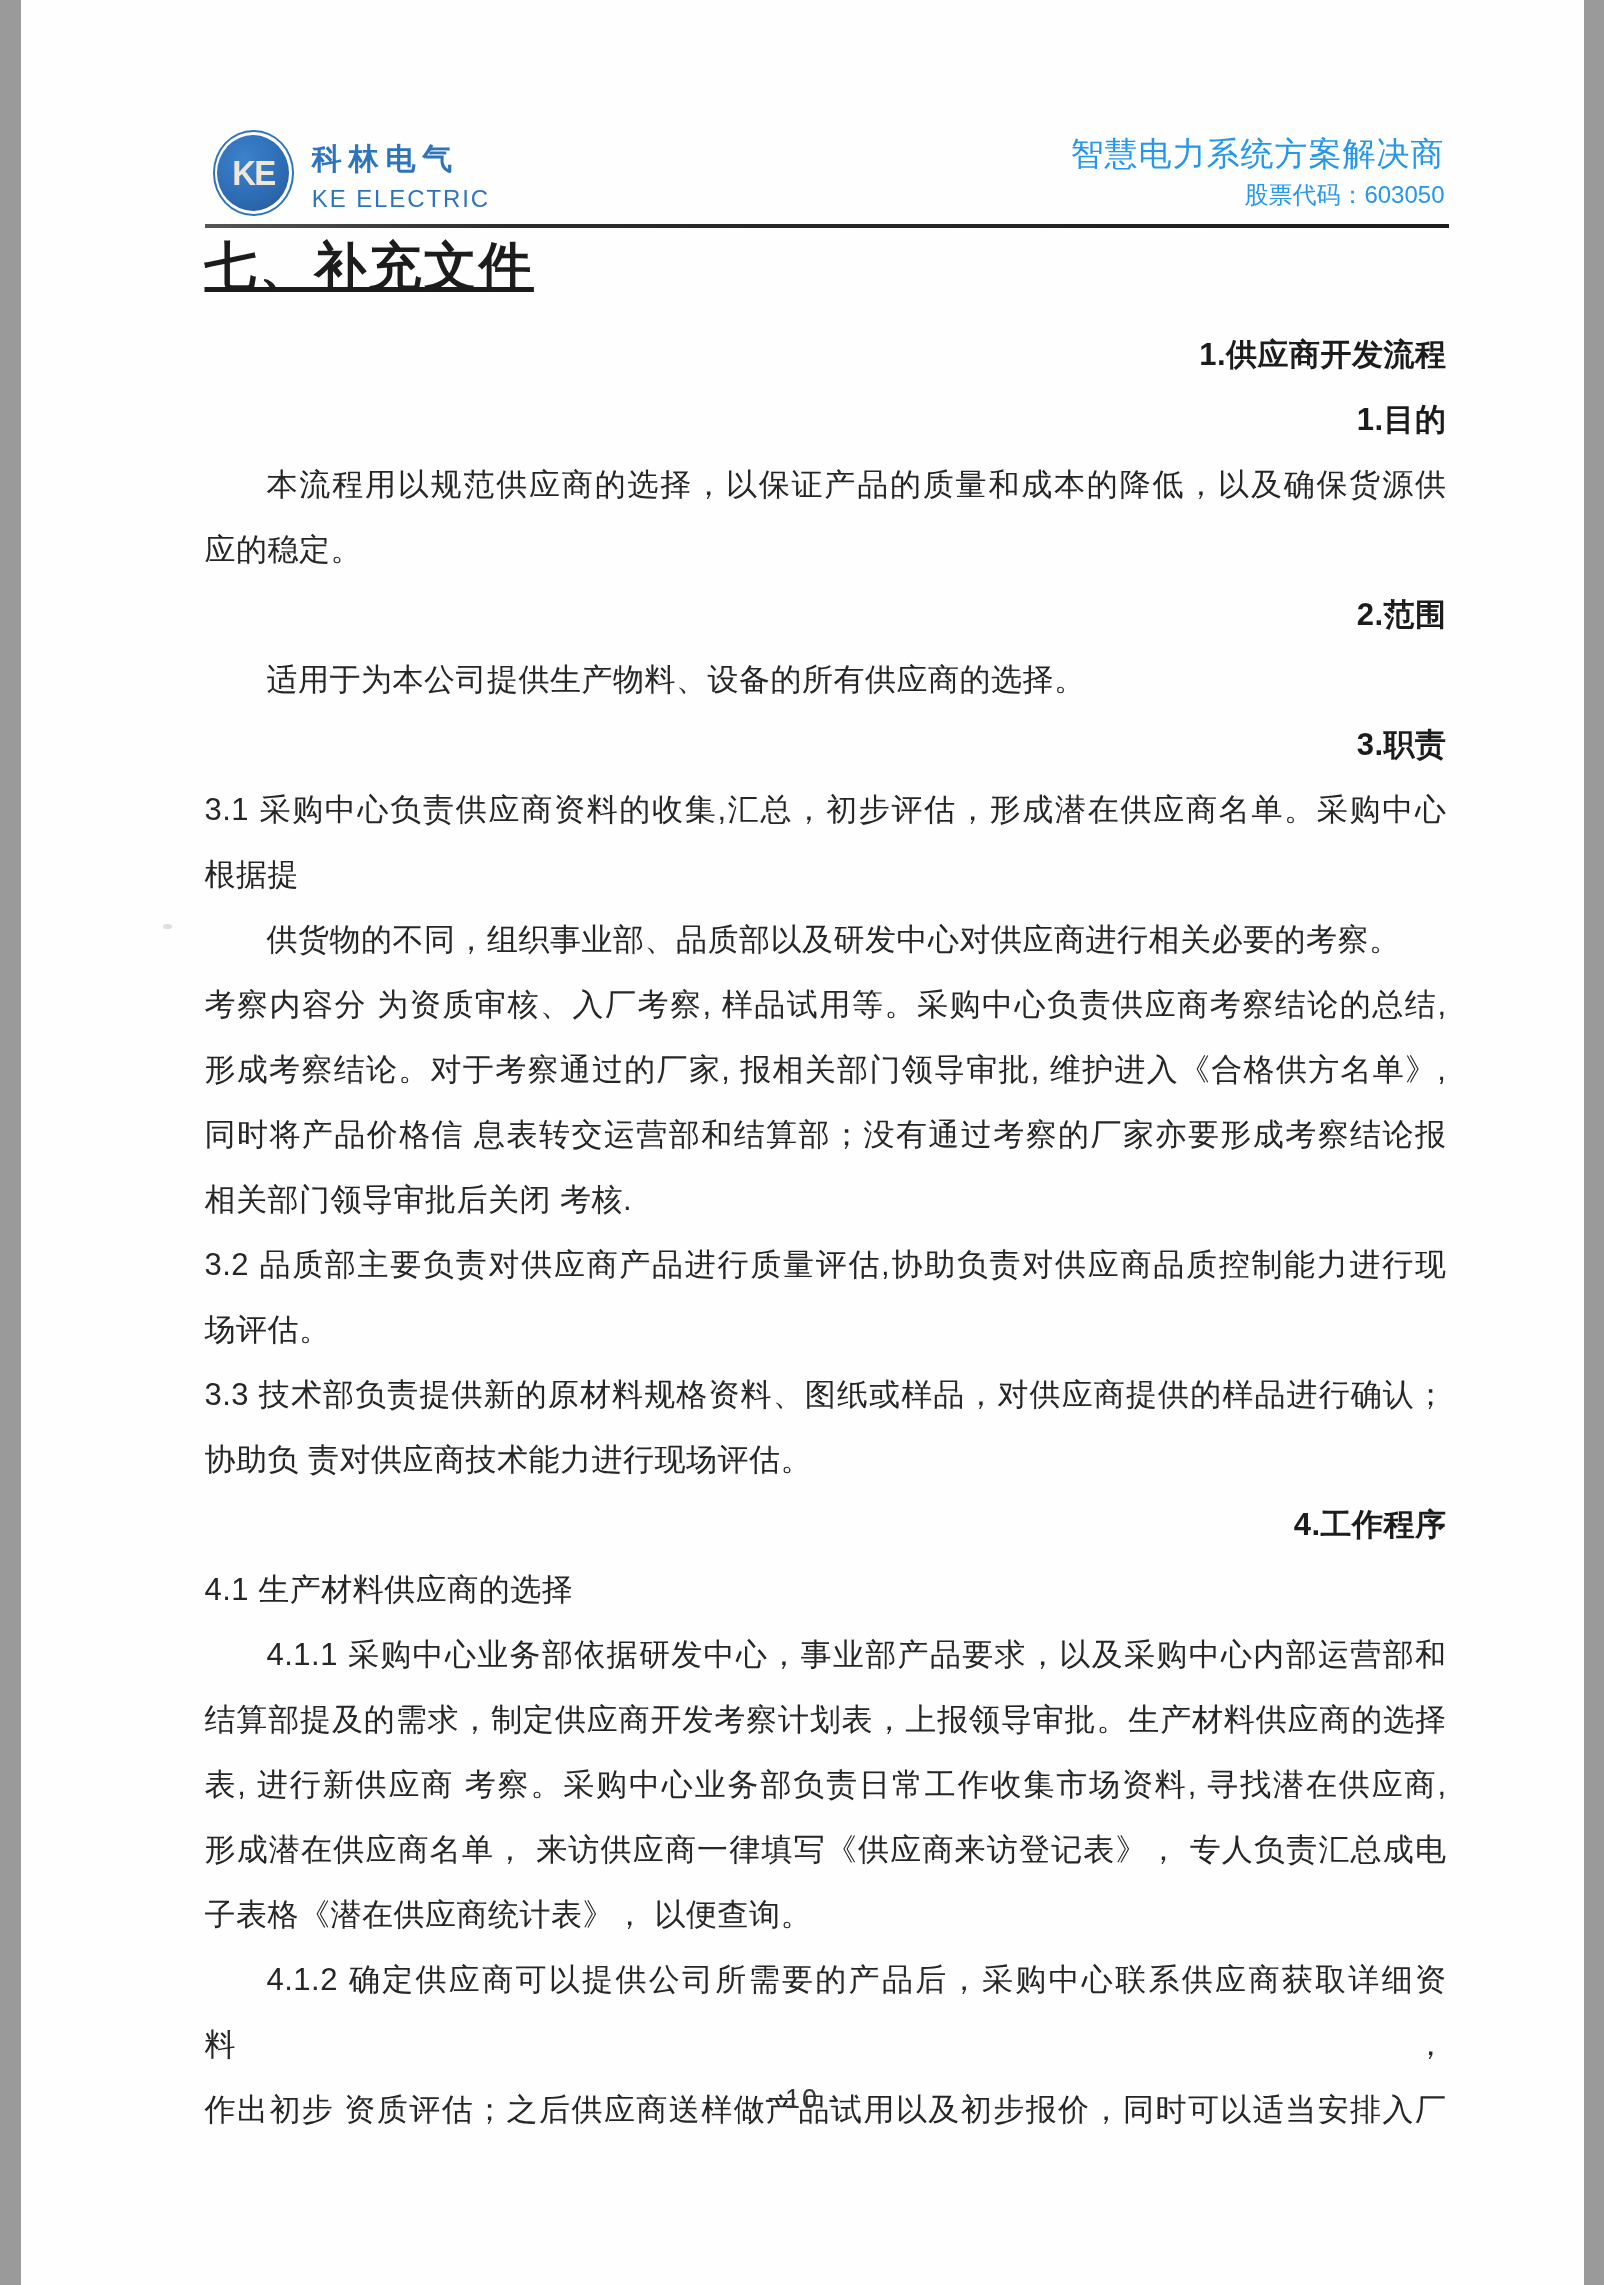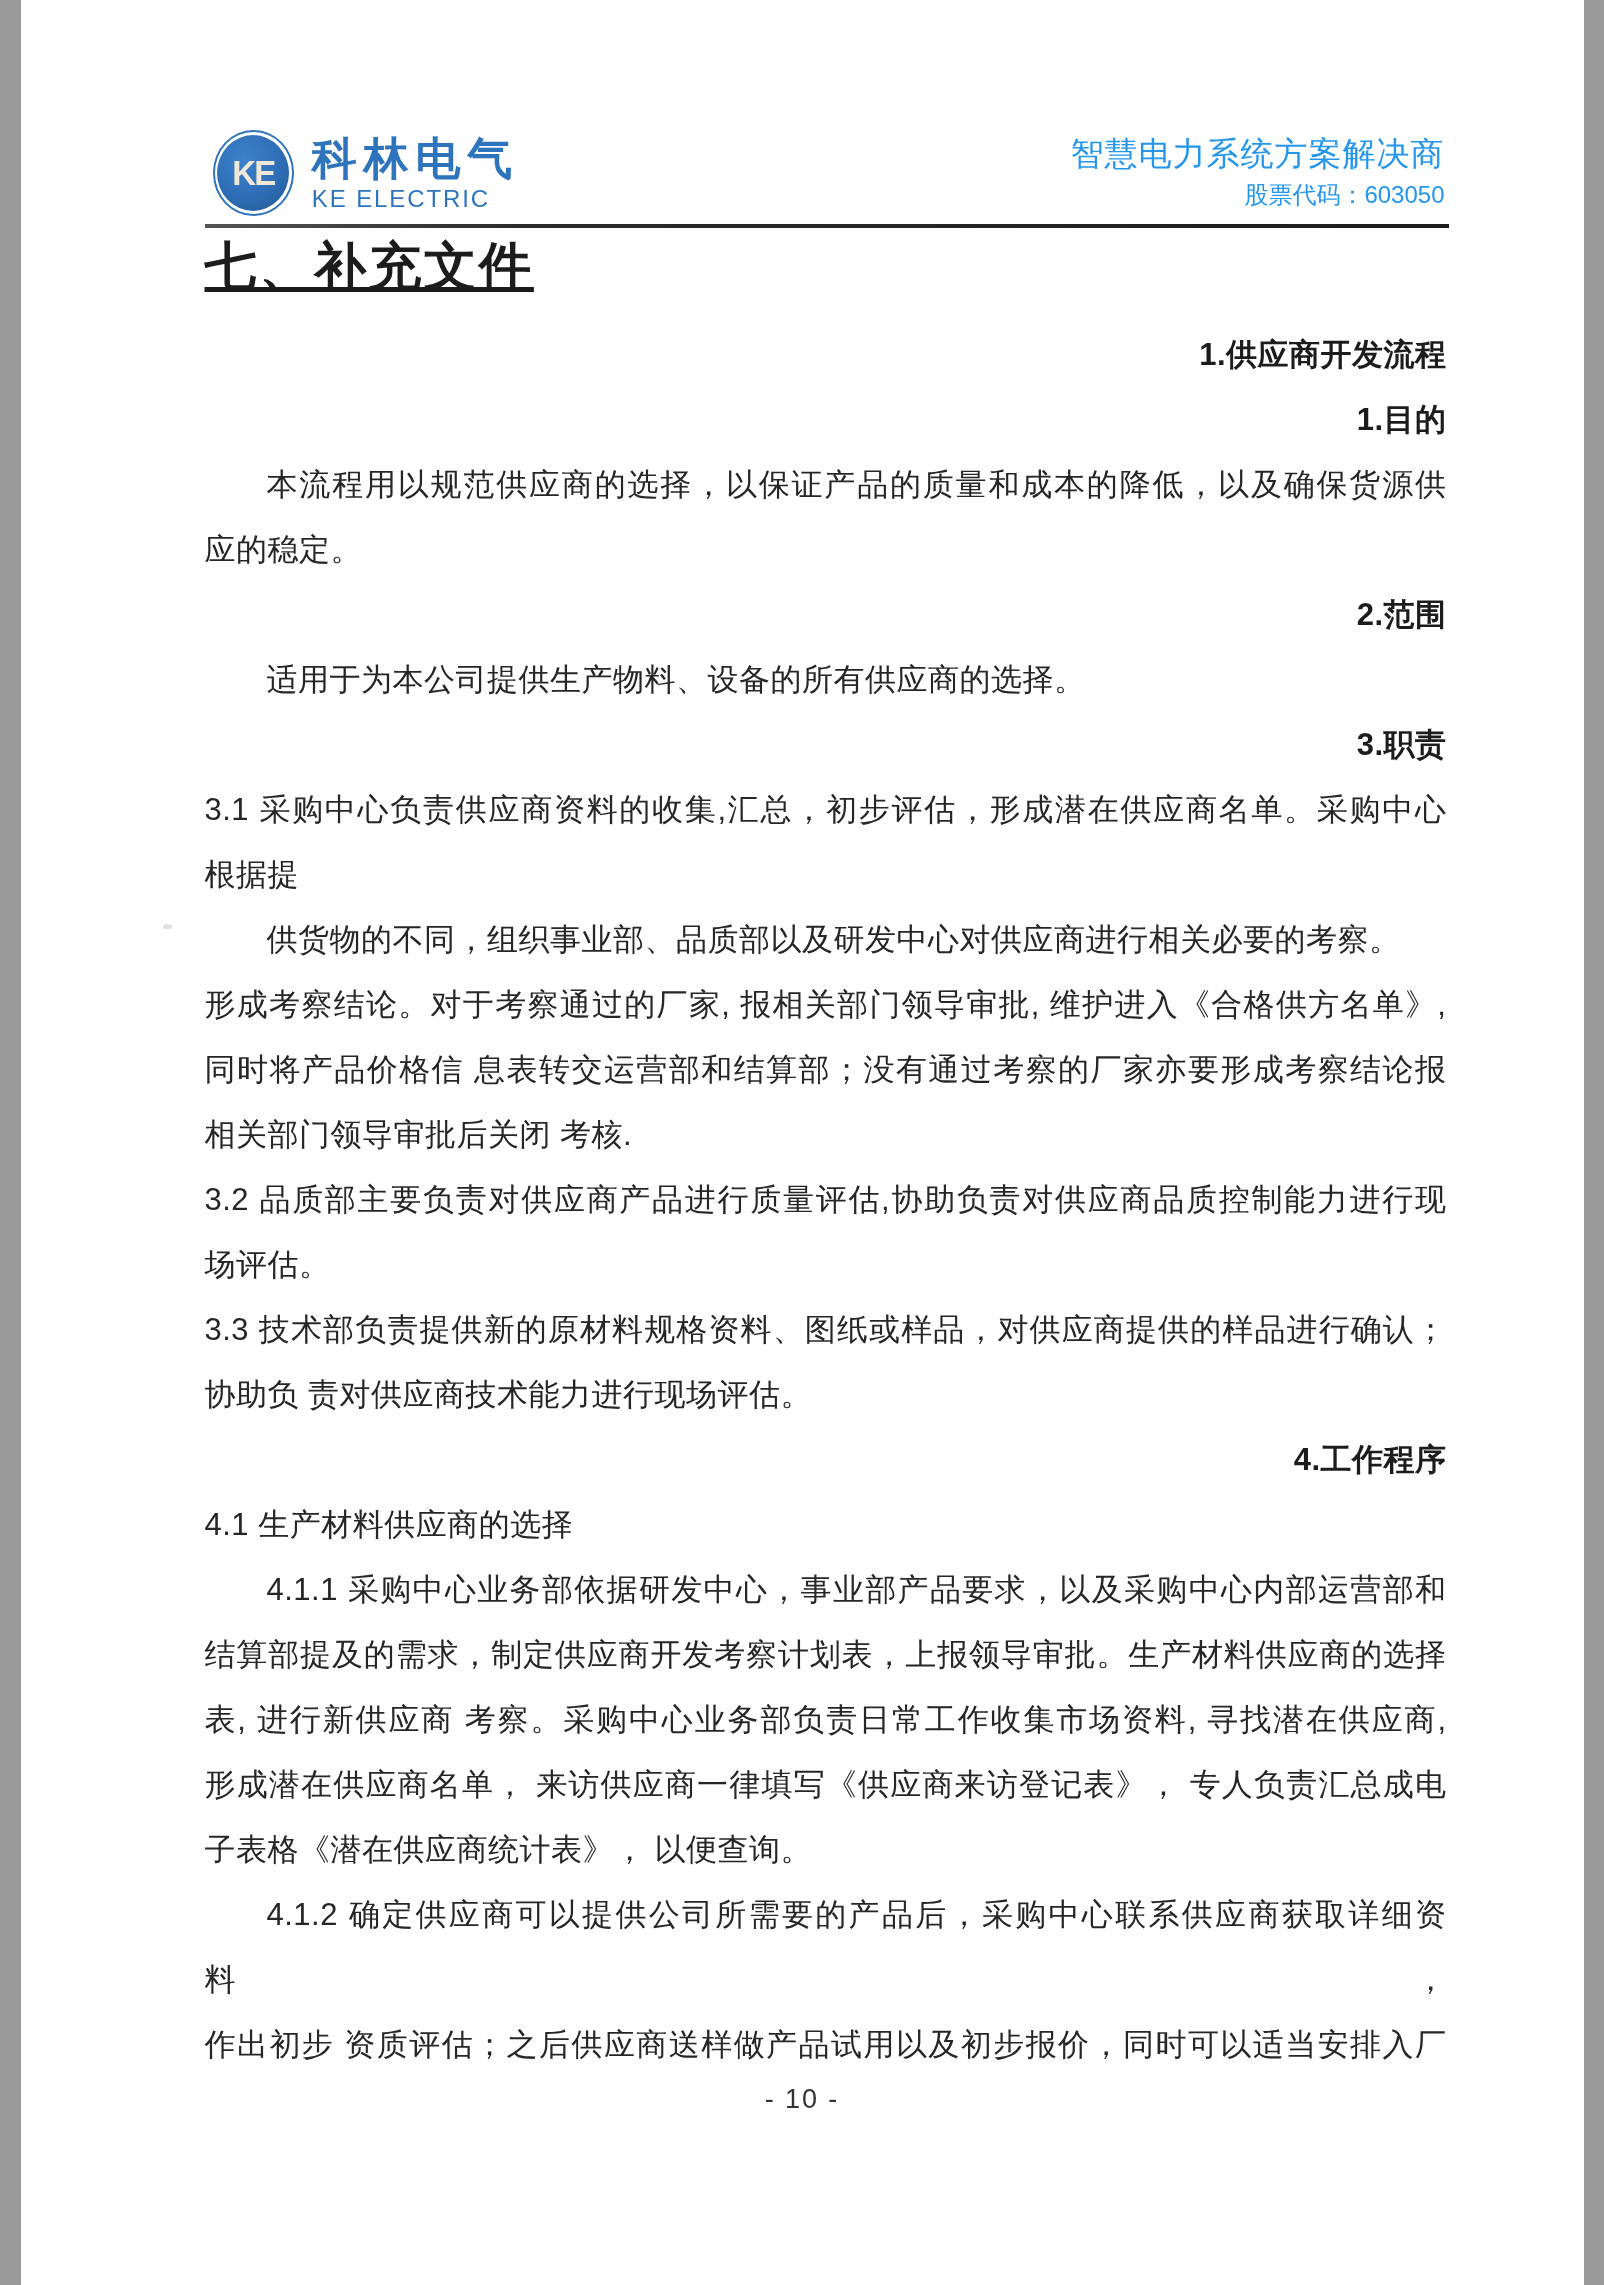--- a/index.html
+++ b/index.html
@@ -33,21 +33,21 @@
     display:flex;align-items:center;justify-content:center;
   }
   .logo-monogram{
     color:var(--logo-letter-cream);
     font-weight:700;font-size:33px;letter-spacing:-1.9px;
     transform:scaleY(1.05);
   }
   .logo-textblock{margin-left:17.5px;padding-top:3.9px;}
   .company-cn{
     color:var(--brand-blue);
-    font-size:45px;font-weight:700;letter-spacing:6.8px;line-height:49px;
+    font-size:30px;font-weight:700;letter-spacing:6.8px;line-height:49px;
   }
   .company-en{
     color:var(--brand-blue);
     font-size:24px;font-weight:500;letter-spacing:1.9px;line-height:27px;margin-top:1.9px;
   }
   .header-right{position:absolute;left:1050px;top:134px;text-align:right;}
   .slogan{color:var(--slogan-blue);font-size:33px;line-height:39px;font-weight:500;letter-spacing:1px;}
   .stock{color:var(--slogan-blue);font-size:24px;line-height:27px;margin-top:7.8px;}
   .header-rule{
     position:absolute;left:184px;top:224px;width:1244px;height:3.9px;
@@ -114,20 +114,21 @@
         <div class="line h2">1.供应商开发流程</div>
         <div class="line h2">1.目的</div>
         <div class="line indent just">本流程用以规范供应商的选择，以保证产品的质量和成本的降低，以及确保货源供</div>
         <div class="line">应的稳定。</div>
         <div class="line h2">2.范围</div>
         <div class="line indent">适用于为本公司提供生产物料、设备的所有供应商的选择。</div>
         <div class="line h2">3.职责</div>
         <div class="line just">3.1 采购中心负责供应商资料的收集,汇总，初步评估，形成潜在供应商名单。采购中心</div>
         <div class="line">根据提</div>
         <div class="line indent">供货物的不同，组织事业部、品质部以及研发中心对供应商进行相关必要的考察。</div>
+        <div class="line just">考察内容分 为资质审核、入厂考察, 样品试用等。采购中心负责供应商考察结论的总结,</div>
         <div class="line just">形成考察结论。对于考察通过的厂家, 报相关部门领导审批, 维护进入《合格供方名单》,</div>
         <div class="line just">同时将产品价格信 息表转交运营部和结算部；没有通过考察的厂家亦要形成考察结论报</div>
         <div class="line">相关部门领导审批后关闭 考核.</div>
         <div class="line just">3.2 品质部主要负责对供应商产品进行质量评估,协助负责对供应商品质控制能力进行现</div>
         <div class="line">场评估。</div>
         <div class="line just">3.3 技术部负责提供新的原材料规格资料、图纸或样品，对供应商提供的样品进行确认；</div>
         <div class="line">协助负 责对供应商技术能力进行现场评估。</div>
         <div class="line h2">4.工作程序</div>
         <div class="line">4.1 生产材料供应商的选择</div>
         <div class="line indent just">4.1.1 采购中心业务部依据研发中心，事业部产品要求，以及采购中心内部运营部和</div>

